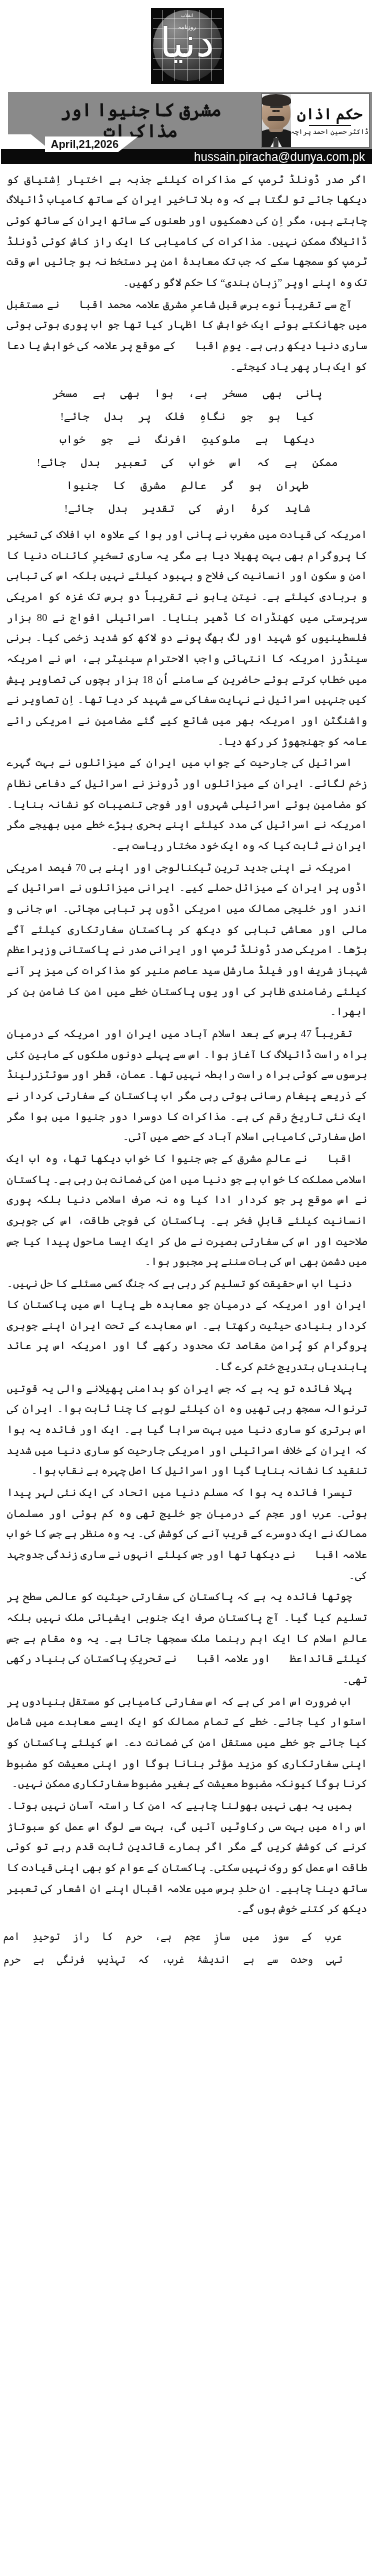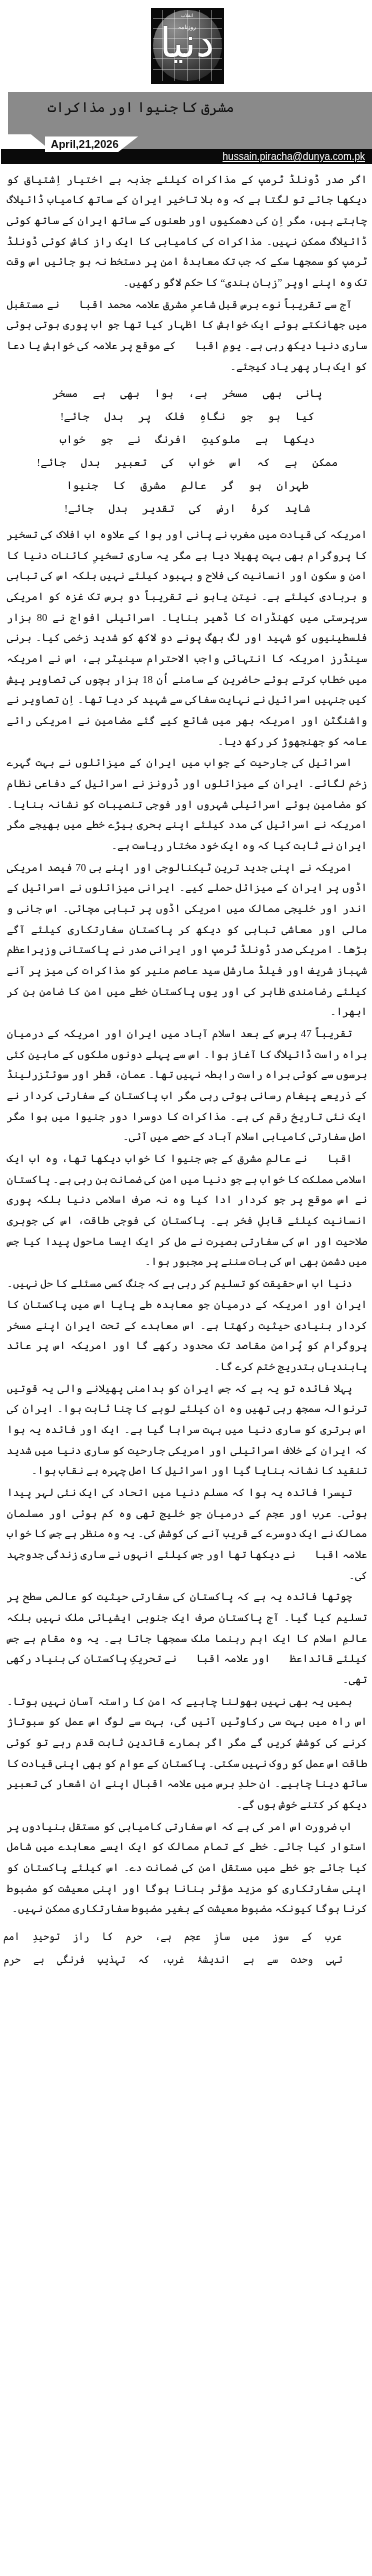--- a/index.html
+++ b/index.html
@@ -19,22 +19,22 @@
        color:#fff;font-family:"DejaVu Sans",sans-serif;font-size:41px;line-height:1;
        text-shadow:0 0 1.1px #000;letter-spacing:-1.1px;padding-bottom:5.7px;box-sizing:border-box;}
   .logo-sub{position:absolute;top:5.2px;left:0;right:0;text-align:center;color:#fff;font-size:4.6px;
        font-family:"DejaVu Sans",sans-serif;opacity:.95;}
   .logo-sub2{position:absolute;top:16px;left:0;right:0;text-align:center;color:#fff;font-size:5.7px;
        font-family:"DejaVu Sans",sans-serif;letter-spacing:0.6px;}
   .banner-inner{position:relative;height:57px;}
   .banner-gray{position:absolute;left:6.9px;top:0;right:0;height:57px;background:#8a8a8a;
        clip-path:polygon(0 0, 100% 0, 100% 100%, 41px 100%, 23px 74%, 0 74%);}
   .headline{position:absolute;right:115px;left:23px;top:8px;text-align:center;
-       font-family:"Liberation Serif",serif;font-size:14px;color:#111;line-height:1.15;
-       direction:rtl;font-weight:400;}
+       font-family:"Liberation Serif",serif;font-size:18px;color:#111;line-height:1.15;
+       direction:rtl;font-weight:700;}
   .date-tab{position:absolute;left:8px;bottom:-3.4px;background:#fff;color:#111;
        font-family:"Liberation Sans",sans-serif;font-size:11px;font-weight:700;
        padding:1.7px 19.5px 2.3px 5.7px;direction:ltr;
        clip-path:polygon(0 0, 100% 0, 78% 100%, 0 100%);margin-left:36px;}
   .col-brand{position:absolute;right:3.4px;top:1.1px;width:109px;height:55px;background:#fff;
        border:0.6px solid #6d6d6d;display:flex;direction:rtl;box-sizing:border-box;overflow:hidden;}
   .brand-text{flex:1;display:flex;flex-direction:column;align-items:center;justify-content:center;padding-top:2.3px;}
   .brand-title{font-family:"Liberation Serif",serif;font-size:15px;font-weight:700;color:#111;line-height:1;}
   .brand-rule{width:42px;height:1.1px;background:#111;margin:2.9px 0 2.3px;}
   .brand-author{font-family:"Liberation Serif",serif;font-size:6.9px;color:#111;white-space:nowrap;}
@@ -52,21 +52,21 @@
   .ph-brow{position:absolute;width:8.6px;height:1.7px;background:#31302e;border-radius:1.1px;bottom:40px;}
   .ph-brow.l{left:8px;} .ph-brow.r{right:8px;}
   .ph-eye{position:absolute;width:4.6px;height:2.3px;background:#24201d;border-radius:50%;bottom:36px;}
   .ph-eye.l{left:10.3px;} .ph-eye.r{right:10.3px;}
   .ph-stache{position:absolute;left:50%;transform:translateX(-50%);bottom:27.5px;width:17px;height:4.6px;
        background:#2b2724;border-radius:3.4px 3.4px 2.3px 2.3px;}
 
   
   .email-bar{height:15px;background:#0a0a0a;display:flex;align-items:center;justify-content:flex-start;
        padding:0 8px;box-sizing:border-box;direction:ltr;}
-  .email-bar span{margin-left:auto;color:#fff;font-family:"Liberation Sans",sans-serif;font-size:10px;text-decoration:underline;}
+  .email-bar span{margin-left:auto;color:#fff;font-family:"Liberation Sans",sans-serif;font-size:12px;}
 
   
   .article{padding:5.7px 5.7px 0;direction:rtl;}
   p.para{margin:0 0 1.1px;font-family:"Liberation Serif",serif;font-size:10.6px;line-height:1.95;
        text-align:justify;text-justify:inter-word;color:#111;}
   p.para.indent{text-indent:15px;}
   .verse{margin:4.6px 0 4.6px;font-family:"Liberation Serif",serif;font-size:11px;color:#111;
        line-height:2.1;direction:rtl;}
   .verse .line{display:block;text-align:center;word-spacing:1.1em;white-space:nowrap;
        transform-origin:center;}
@@ -99,20 +99,41 @@
     </div>
   </div>
 
   <div class="banner-inner">
     <div class="banner-gray"></div>
 
     <div class="headline">مشرق کا جنیوا اور مذاکرات</div>
 
     <div class="date-tab">April,21,2026</div>
 
+    <div class="col-brand">
+      <div class="brand-text">
+        <div class="brand-title">حکم اذان</div>
+        <div class="brand-rule"></div>
+        <div class="brand-author">ڈاکٹر حسین احمد پراچہ</div>
+      </div>
+      <div class="brand-photo">
+        <div class="ph-bg"></div>
+        <div class="ph-suit"></div>
+        <div class="ph-neck"></div>
+        <div class="ph-head"></div>
+        <div class="ph-hair"></div>
+        <div class="ph-brow l"></div>
+        <div class="ph-brow r"></div>
+        <div class="ph-eye l"></div>
+        <div class="ph-eye r"></div>
+        <div class="ph-stache"></div>
+        <div class="ph-shirt"></div>
+        <div class="ph-tie"></div>
+      </div>
+    </div>
   </div>
 
   <div class="email-bar">
     <span>hussain.piracha@dunya.com.pk</span>
   </div>
 
   <div class="article">
 
     <p class="para">اگر صدر ڈونلڈ ٹرمپ کے مذاکرات کیلئے جذبہ بے اختیار اِشتیاق کو دیکھا جائے تو لگتا ہے کہ وہ بلا تاخیر ایران کے ساتھ کامیاب ڈائیلاگ چاہتے ہیں، مگر اِن کی دھمکیوں اور طعنوں کے ساتھ ایران کے ساتھ کوئی ڈائیلاگ ممکن نہیں۔ مذاکرات کی کامیابی کا ایک راز کاش کوئی ڈونلڈ ٹرمپ کو سمجھا سکے کہ جب تک معاہدۂ امن پر دستخط نہ ہو جائیں اس وقت تک وہ اپنے اوپر ”زبان بندی“ کا حکم لاگو رکھیں۔</p>
     <p class="para indent">آج سے تقریباً نوے برس قبل شاعرِ مشرق علامہ محمد اقبالؒ نے مستقبل میں جھانکتے ہوئے ایک خواہش کا اظہار کیا تھا جو اب پوری ہوتی ہوئی ساری دنیا دیکھ رہی ہے۔ یومِ اقبالؒ کے موقع پر علامہ کی خواہش یا دعا کو ایک بار پھر یاد کیجئے۔</p>
@@ -124,26 +145,26 @@
       <span class="line" style="transform: scaleX(0.993651);">ممکن ہے کہ اس خواب کی تعبیر بدل جائے!</span>
       <span class="line" style="transform: scaleX(0.993651);">طہران ہو گر عالمِ مشرق کا جنیوا</span>
       <span class="line" style="transform: scaleX(0.993651);">شاید کرۂ ارض کی تقدیر بدل جائے!</span>
     </div>
 
     <p class="para">امریکہ کی قیادت میں مغرب نے پانی اور ہوا کے علاوہ اب افلاک کی تسخیر کا پروگرام بھی بہت پھیلا دیا ہے مگر یہ ساری تسخیرِ کائنات دنیا کا امن و سکون اور انسانیت کی فلاح و بہبود کیلئے نہیں بلکہ اس کی تباہی و بربادی کیلئے ہے۔ نیتن یاہو نے تقریباً دو برس تک غزہ کو امریکی سرپرستی میں کھنڈرات کا ڈھیر بنایا۔ اسرائیلی افواج نے 80 ہزار فلسطینیوں کو شہید اور لگ بھگ پونے دو لاکھ کو شدید زخمی کیا۔ برنی سینڈرز امریکہ کا انتہائی واجب الاحترام سینیٹر ہے، اس نے امریکہ میں خطاب کرتے ہوئے حاضرین کے سامنے اُن 18 ہزار بچوں کی تصاویر پیش کیں جنہیں اسرائیل نے نہایت سفاکی سے شہید کر دیا تھا۔ اِن تصاویر نے واشنگٹن اور امریکہ بھر میں شائع کیے گئے مضامین نے امریکی رائے عامہ کو جھنجھوڑ کر رکھ دیا۔</p>
     <p class="para indent">اسرائیل کی جارحیت کے جواب میں ایران کے میزائلوں نے بہت گہرے زخم لگائے۔ ایران کے میزائلوں اور ڈرونز نے اسرائیل کے دفاعی نظام کو مضامین ہوئے اسرائیلی شہروں اور فوجی تنصیبات کو نشانہ بنایا۔ امریکہ نے اسرائیل کی مدد کیلئے اپنے بحری بیڑے خطے میں بھیجے مگر ایران نے ثابت کیا کہ وہ ایک خود مختار ریاست ہے۔</p>
     <p class="para indent">امریکہ نے اپنی جدید ترین ٹیکنالوجی اور اپنے بی 70 فیصد امریکی اڈوں پر ایران کے میزائل حملے کیے۔ ایرانی میزائلوں نے اسرائیل کے اندر اور خلیجی ممالک میں امریکی اڈوں پر تباہی مچائی۔ اس جانی و مالی اور معاشی تباہی کو دیکھ کر پاکستان سفارتکاری کیلئے آگے بڑھا۔ امریکی صدر ڈونلڈ ٹرمپ اور ایرانی صدر نے پاکستانی وزیراعظم شہباز شریف اور فیلڈ مارشل سید عاصم منیر کو مذاکرات کی میز پر آنے کیلئے رضامندی ظاہر کی اور یوں پاکستان خطے میں امن کا ضامن بن کر ابھرا۔</p>
     <p class="para indent">تقریباً 47 برس کے بعد اسلام آباد میں ایران اور امریکہ کے درمیان براہ راست ڈائیلاگ کا آغاز ہوا۔ اس سے پہلے دونوں ملکوں کے مابین کئی برسوں سے کوئی براہ راست رابطہ نہیں تھا۔ عمان، قطر اور سوئٹزرلینڈ کے ذریعے پیغام رسانی ہوتی رہی مگر اب پاکستان کے سفارتی کردار نے ایک نئی تاریخ رقم کی ہے۔ مذاکرات کا دوسرا دور جنیوا میں ہوا مگر اصل سفارتی کامیابی اسلام آباد کے حصے میں آئی۔</p>
     <p class="para indent">اقبالؒ نے عالمِ مشرق کے جس جنیوا کا خواب دیکھا تھا، وہ اب ایک اسلامی مملکت کا خواب ہے جو دنیا میں امن کی ضمانت بن رہی ہے۔ پاکستان نے اس موقع پر جو کردار ادا کیا وہ نہ صرف اسلامی دنیا بلکہ پوری انسانیت کیلئے قابلِ فخر ہے۔ پاکستان کی فوجی طاقت، اس کی جوہری صلاحیت اور اس کی سفارتی بصیرت نے مل کر ایک ایسا ماحول پیدا کیا جس میں دشمن بھی اس کی بات سننے پر مجبور ہوا۔</p>
-    <p class="para indent">دنیا اب اس حقیقت کو تسلیم کر رہی ہے کہ جنگ کسی مسئلے کا حل نہیں۔ ایران اور امریکہ کے درمیان جو معاہدہ طے پایا اس میں پاکستان کا کردار بنیادی حیثیت رکھتا ہے۔ اس معاہدے کے تحت ایران اپنے مسخر پروگرام کو پُرامن مقاصد تک محدود رکھے گا اور امریکہ اس پر عائد پابندیاں بتدریج ختم کرے گا۔</p>
+    <p class="para indent">دنیا اب اس حقیقت کو تسلیم کر رہی ہے کہ جنگ کسی مسئلے کا حل نہیں۔ ایران اور امریکہ کے درمیان جو معاہدہ طے پایا اس میں پاکستان کا کردار بنیادی حیثیت رکھتا ہے۔ اس معاہدے کے تحت ایران اپنے جوہری پروگرام کو پُرامن مقاصد تک محدود رکھے گا اور امریکہ اس پر عائد پابندیاں بتدریج ختم کرے گا۔</p>
     <p class="para indent">پہلا فائدہ تو یہ ہے کہ جس ایران کو بدامنی پھیلانے والی یہ قوتیں ترنوالہ سمجھ رہی تھیں وہ ان کیلئے لوہے کا چنا ثابت ہوا۔ ایران کی اس برتری کو ساری دنیا میں بہت سراہا گیا ہے۔ ایک اور فائدہ یہ ہوا کہ ایران کے خلاف اسرائیلی اور امریکی جارحیت کو ساری دنیا میں شدید تنقید کا نشانہ بنایا گیا اور اسرائیل کا اصل چہرہ بے نقاب ہوا۔</p>
     <p class="para indent">تیسرا فائدہ یہ ہوا کہ مسلم دنیا میں اتحاد کی ایک نئی لہر پیدا ہوئی۔ عرب اور عجم کے درمیان جو خلیج تھی وہ کم ہوئی اور مسلمان ممالک نے ایک دوسرے کے قریب آنے کی کوشش کی۔ یہ وہ منظر ہے جس کا خواب علامہ اقبالؒ نے دیکھا تھا اور جس کیلئے انہوں نے ساری زندگی جدوجہد کی۔</p>
     <p class="para indent">چوتھا فائدہ یہ ہے کہ پاکستان کی سفارتی حیثیت کو عالمی سطح پر تسلیم کیا گیا۔ آج پاکستان صرف ایک جنوبی ایشیائی ملک نہیں بلکہ عالمِ اسلام کا ایک اہم رہنما ملک سمجھا جاتا ہے۔ یہ وہ مقام ہے جس کیلئے قائداعظمؒ اور علامہ اقبالؒ نے تحریکِ پاکستان کی بنیاد رکھی تھی۔</p>
+    <p class="para indent">اب ضرورت اس امر کی ہے کہ اس سفارتی کامیابی کو مستقل بنیادوں پر استوار کیا جائے۔ خطے کے تمام ممالک کو ایک ایسے معاہدے میں شامل کیا جائے جو خطے میں مستقل امن کی ضمانت دے۔ اس کیلئے پاکستان کو اپنی سفارتکاری کو مزید مؤثر بنانا ہوگا اور اپنی معیشت کو مضبوط کرنا ہوگا کیونکہ مضبوط معیشت کے بغیر مضبوط سفارتکاری ممکن نہیں۔</p>
     <p class="para indent">ہمیں یہ بھی نہیں بھولنا چاہیے کہ امن کا راستہ آسان نہیں ہوتا۔ اس راہ میں بہت سی رکاوٹیں آئیں گی، بہت سے لوگ اس عمل کو سبوتاژ کرنے کی کوشش کریں گے مگر اگر ہمارے قائدین ثابت قدم رہے تو کوئی طاقت اس عمل کو روک نہیں سکتی۔ پاکستان کے عوام کو بھی اپنی قیادت کا ساتھ دینا چاہیے۔ ان حلدِ برس میں علامہ اقبال اپنے ان اشعار کی تعبیر دیکھ کر کتنے خوش ہوں گے۔</p>
-    <p class="para indent">اب ضرورت اس امر کی ہے کہ اس سفارتی کامیابی کو مستقل بنیادوں پر استوار کیا جائے۔ خطے کے تمام ممالک کو ایک ایسے معاہدے میں شامل کیا جائے جو خطے میں مستقل امن کی ضمانت دے۔ اس کیلئے پاکستان کو اپنی سفارتکاری کو مزید مؤثر بنانا ہوگا اور اپنی معیشت کو مضبوط کرنا ہوگا کیونکہ مضبوط معیشت کے بغیر مضبوط سفارتکاری ممکن نہیں۔</p>
 
     <div class="verse">
       <span class="line" style="transform: scaleX(0.856361);">عرب کے سوز میں سازِ عجم ہے، حرم کا راز توحیدِ امم ہے</span>
       <span class="line" style="transform: scaleX(0.861073);">تہی وحدت سے ہے اندیشۂ غرب، کہ تہذیبِ فرنگی بے حرم ہے</span>
     </div>
 
     <div class="tail"></div>
   </div>
 </div>
 

